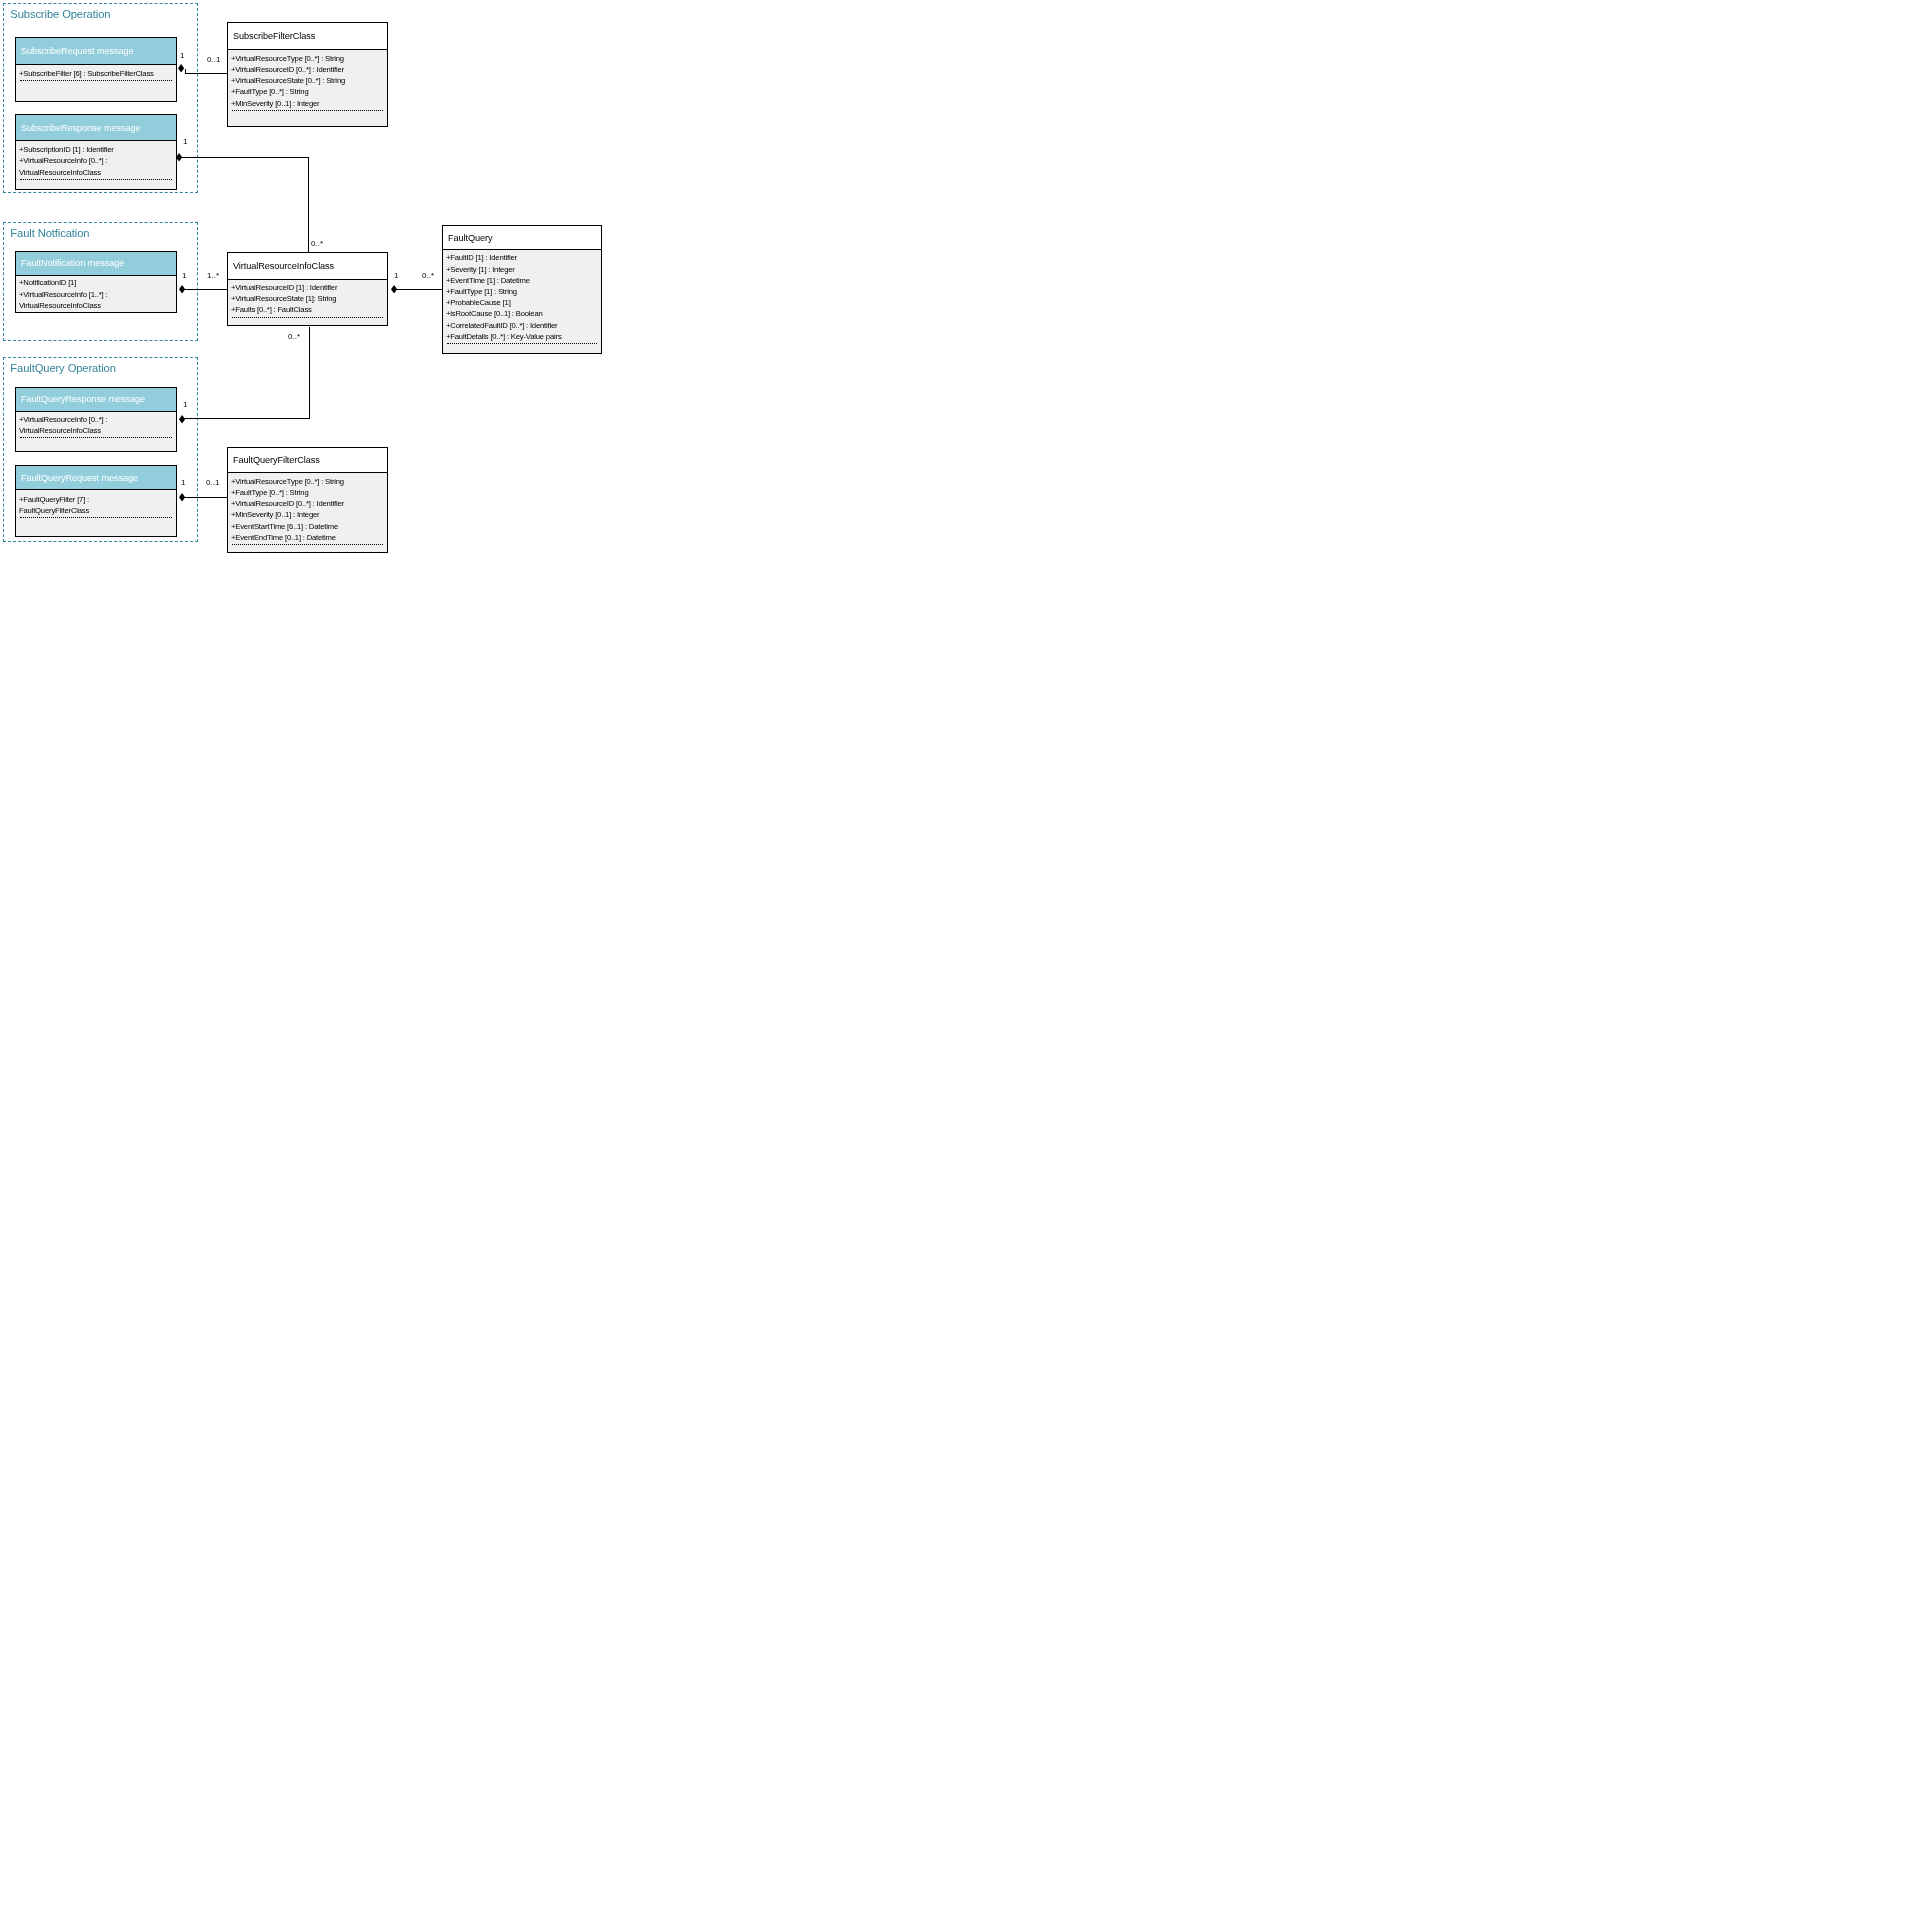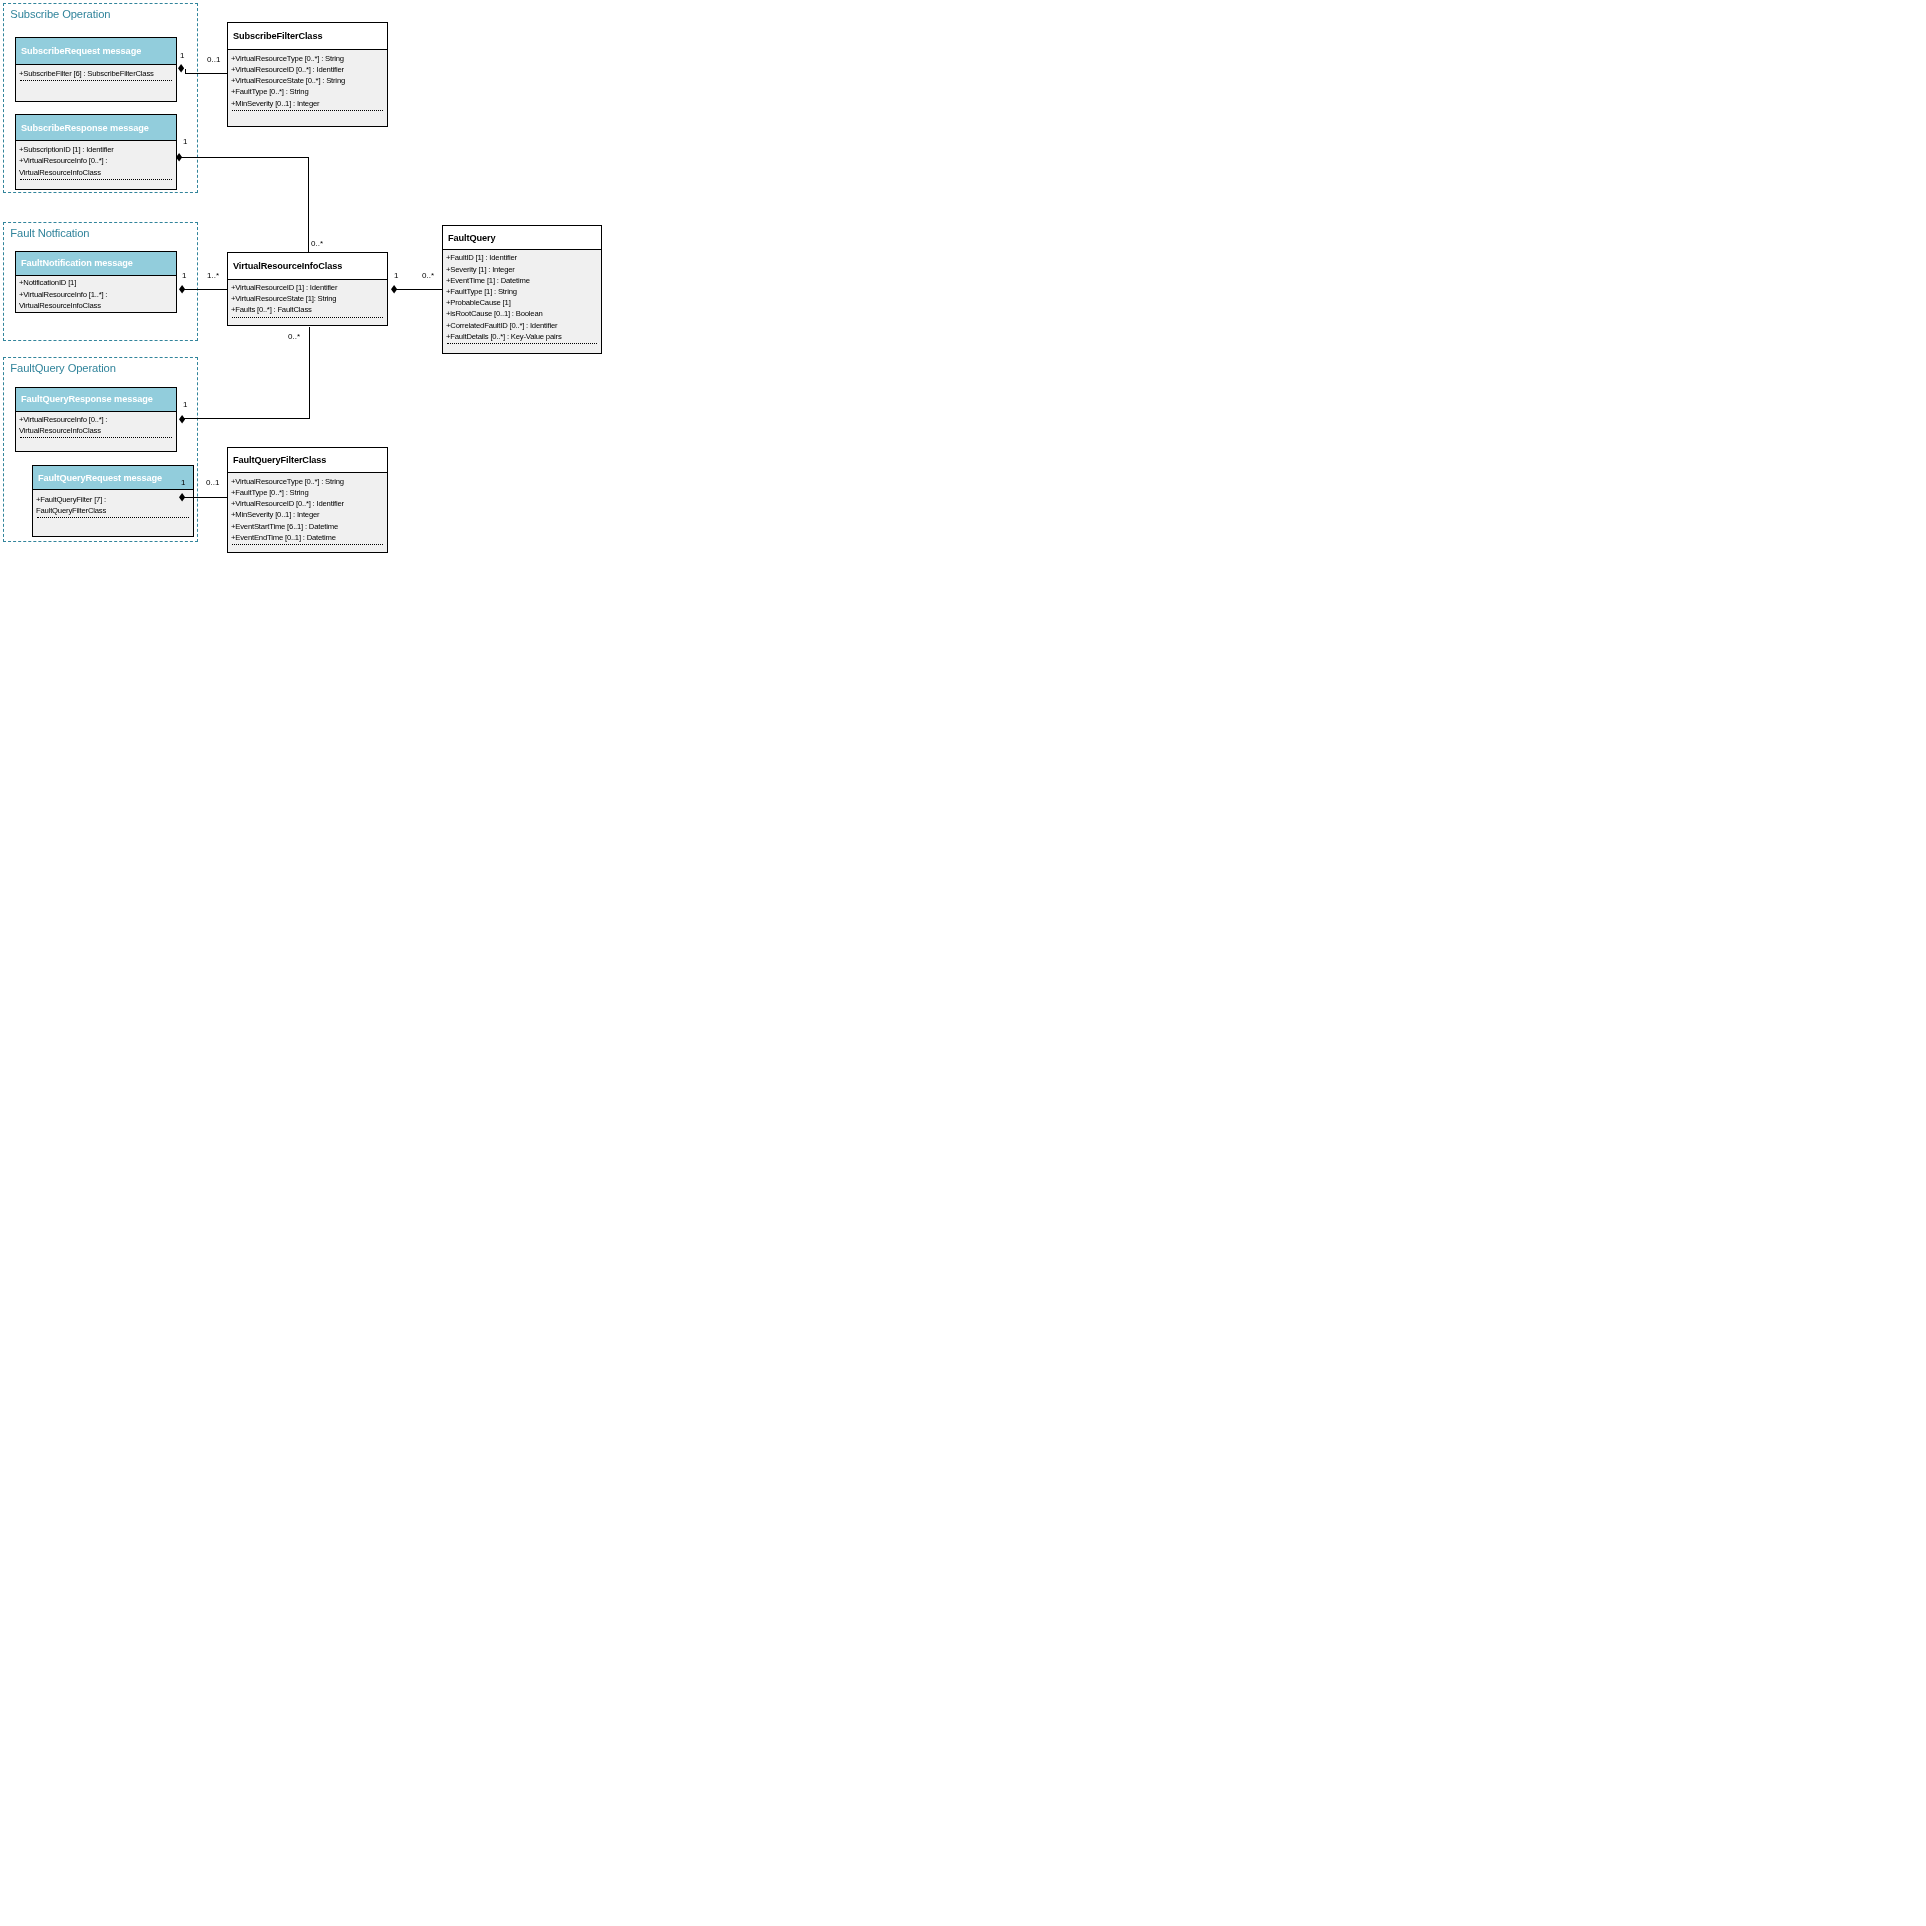--- a/index.html
+++ b/index.html
@@ -20,21 +20,21 @@
   .cls{
     position:absolute;background:#F0F0F0;border:0.8px solid #000;
     box-sizing:border-box;display:flex;flex-direction:column;
   }
   .hdr{
     border-bottom:1.2px solid #000;display:flex;align-items:center;
     padding-left:5px;box-sizing:border-box;flex:0 0 auto;
   }
   .hdr.msg{background:#92CDDC;color:#ffffff;}
   .hdr.plain{background:#ffffff;color:#000000;}
-  .hdr .title{font-size:9.2px;letter-spacing:-0.1px;white-space:nowrap;font-weight:bold;}
+  .hdr .title{font-size:9.2px;letter-spacing:-0.1px;white-space:nowrap;}
   .bdy{flex:1 1 auto;padding-top:3.1px;overflow:hidden;}
   .attr{
     font-size:7.7px;line-height:11.2px;padding-left:3px;
     letter-spacing:-0.2px;color:#000;white-space:nowrap;
   }
   .dots{border-top:0.8px dotted #000;margin:1.2px 3.9px 0 3.9px;height:0;}
   
   .h{position:absolute;height:0.8px;background:#000;}
   .v{position:absolute;width:0.8px;background:#000;}
   .diamond{
@@ -141,21 +141,21 @@
     <div class="hdr msg" style="height:23.5px">
       <span class="title">FaultQueryResponse message</span>
     </div>
     <div class="bdy" style="padding-top:2.3px">
       <div class="attr">+VirtualResourceInfo [0..*] :</div>
       <div class="attr">VirtualResourceInfoClass</div>
       <div class="dots"></div>
     </div>
   </div>
 
-  <div class="cls" style="left:32px;top:465px;width:162px;height:72px">
+  <div class="cls" style="left:15px;top:465px;width:162px;height:72px">
     <div class="hdr msg" style="height:24px">
       <span class="title">FaultQueryRequest message</span>
     </div>
     <div class="bdy" style="padding-top:3.9px">
       <div class="attr">+FaultQueryFilter [7] :</div>
       <div class="attr">FaultQueryFilterClass</div>
       <div class="dots"></div>
     </div>
   </div>
 

